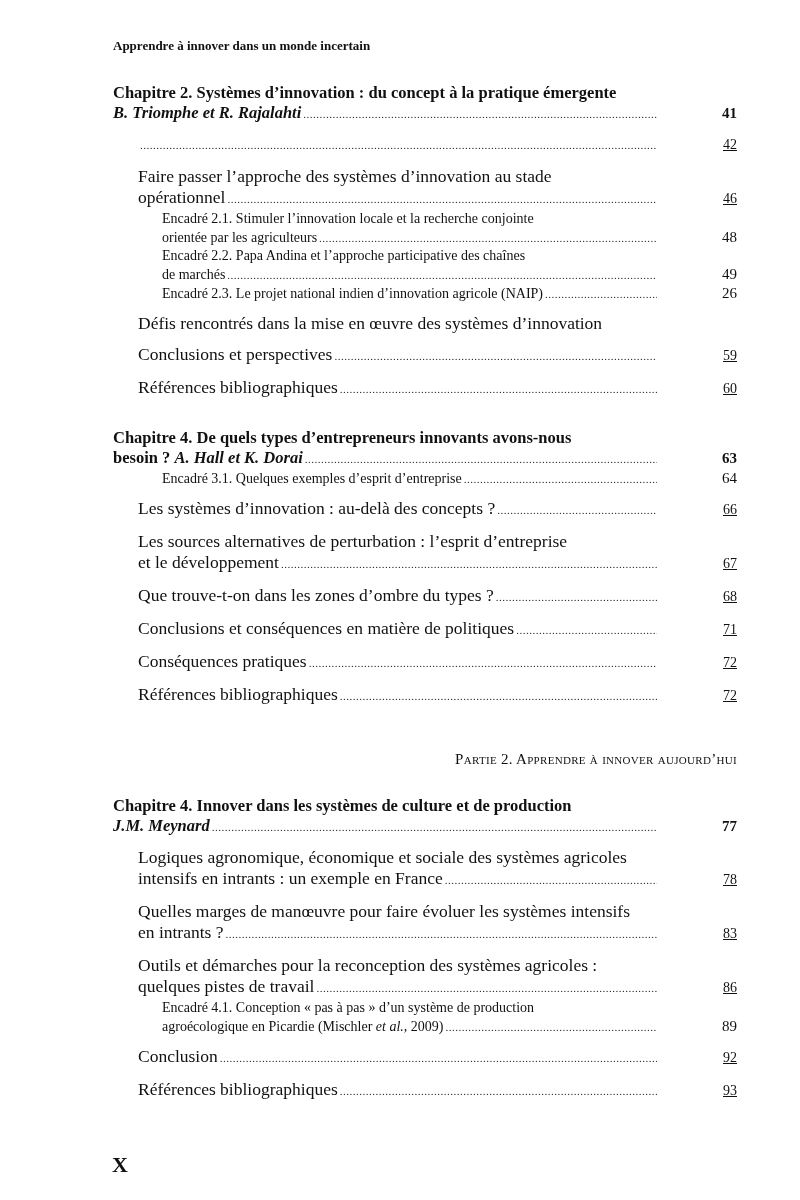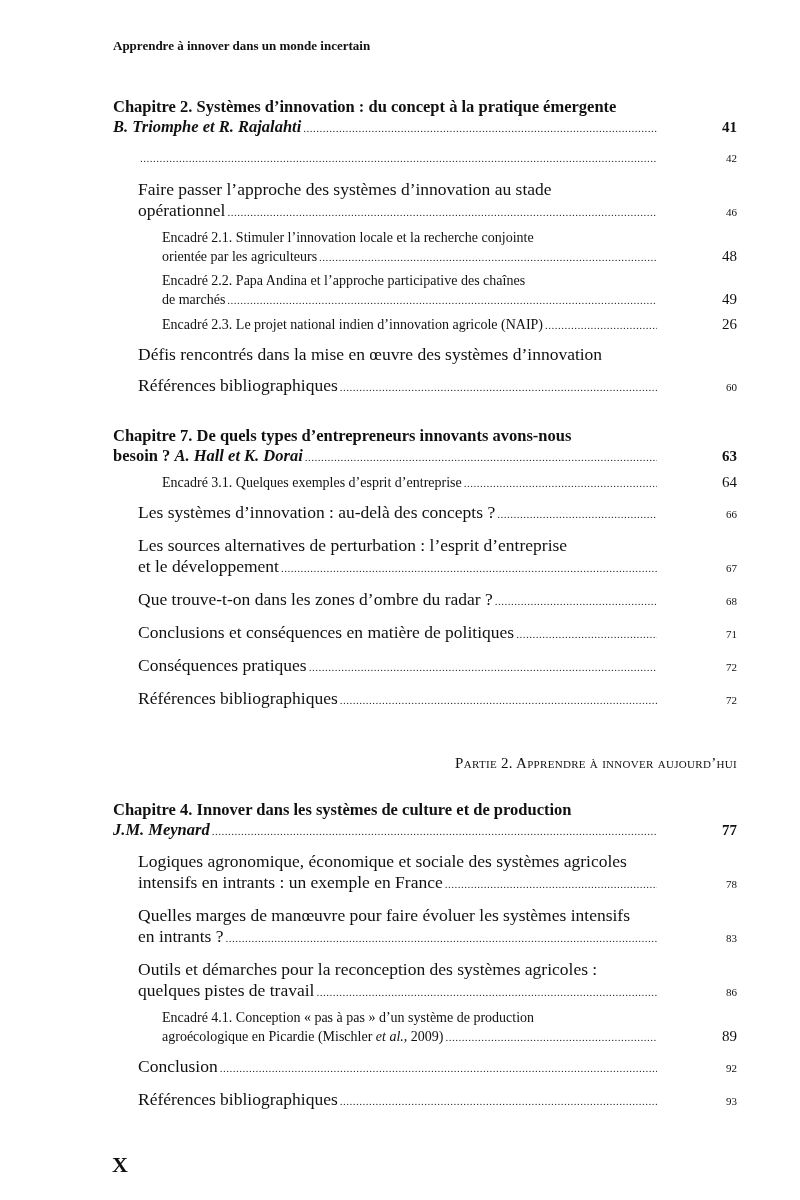--- a/index.html
+++ b/index.html
@@ -1,42 +1,42 @@
 <!DOCTYPE html>
 <html><head>
 <meta charset="utf-8">
 <style>
   html, body { margin: 0; padding: 0; background: #ffffff; }
   body { width: 800px; height: 1200px; position: relative; overflow: hidden;
          font-family: "Liberation Serif", "DejaVu Serif", serif; color: #111; }
   .running-head { position: absolute; left: 113px; top: 38px; font-size: 13px; font-weight: bold; }
   .folio { position: absolute; left: 112px; top: 1152px; font-size: 22px; font-weight: bold; }
 
-  .toc { position: absolute; left: 113px; top: 97px; width: 624px; }
+  .toc { position: absolute; left: 113px; top: 83px; width: 624px; }
 
   .entry { position: relative; }
   .entry .line { display: flex; align-items: baseline; }
   .entry .text { white-space: nowrap; }
   .entry .leader { flex: 1; overflow: hidden; white-space: nowrap; margin: 0 2px; font-size: 11px; letter-spacing: 0.5px; color: #222; }
   .entry .leader::after { content: "......................................................................................................................................................................................................................................................"; }
   .entry .gap { width: 48px; flex: none; }
   .entry .page { width: 30px; text-align: right; flex: none; }
 
   
   .chapter { font-size: 16.5px; font-weight: bold; line-height: 20px; }
   .chapter .author { font-style: italic; }
   .chapter .page { font-weight: bold; font-size: 15px; }
   .chapter .leader { font-weight: normal; }
 
   
   .section { font-size: 17.5px; line-height: 21px; padding-left: 25px; margin-top: 10px; }
-  .section .page { font-size: 11px; }
+  .section .page { font-size: 14px; text-decoration: underline; }
 
   
-  .box { font-size: 14px; line-height: 18px; padding-left: 49px; margin-top: 6px; }
+  .box { font-size: 14px; line-height: 18px; padding-left: 49px; }
   .box .page { font-size: 15px; }
 
   .partie { text-align: right; font-size: 15px; margin: 44px 0 0 0; letter-spacing: 0.3px; font-variant: small-caps; }
   .ch-gap { margin-top: 28px; }
 </style>
 </head>
 <body>
 
 <div class="running-head">Apprendre à innover dans un monde incertain</div>
 
@@ -91,30 +91,38 @@
           <span class="leader"></span>
           <span class="gap"></span>
           <span class="page">26</span>
         </div>
       </div>
       <div class="entry section">
         <div>Défis rencontrés dans la mise en œuvre des systèmes d’innovation</div>
       </div>
       <div class="entry section">
         <div class="line">
+          <span class="text">Conclusions et perspectives</span>
+          <span class="leader"></span>
+          <span class="gap"></span>
+          <span class="page">59</span>
+        </div>
+      </div>
+      <div class="entry section">
+        <div class="line">
           <span class="text">Références bibliographiques</span>
           <span class="leader"></span>
           <span class="gap"></span>
           <span class="page">60</span>
         </div>
       </div>
     </div>
   <div id="ch1" class="ch-gap">
       <div class="entry chapter">
-        <div>Chapitre  7.  De quels types d’entrepreneurs innovants avons-nous</div>
+        <div>Chapitre  4.  De quels types d’entrepreneurs innovants avons-nous</div>
         <div class="line">
           <span class="text"><span>besoin ? </span><span class="author">A. Hall et K. Dorai</span></span>
           <span class="leader"></span>
           <span class="gap"></span>
           <span class="page">63</span>
         </div>
       </div>
       <div class="entry box">
         <div class="line">
           <span class="text">Encadré 3.1. Quelques exemples d’esprit d’entreprise</span>
@@ -135,21 +143,21 @@
         <div>Les sources alternatives de perturbation : l’esprit d’entreprise</div>
         <div class="line">
           <span class="text">et le développement</span>
           <span class="leader"></span>
           <span class="gap"></span>
           <span class="page">67</span>
         </div>
       </div>
       <div class="entry section">
         <div class="line">
-          <span class="text">Que trouve-t-on dans les zones d’ombre du radar ?</span>
+          <span class="text">Que trouve-t-on dans les zones d’ombre du types ?</span>
           <span class="leader"></span>
           <span class="gap"></span>
           <span class="page">68</span>
         </div>
       </div>
       <div class="entry section">
         <div class="line">
           <span class="text">Conclusions et conséquences en matière de politiques </span>
           <span class="leader"></span>
           <span class="gap"></span>

